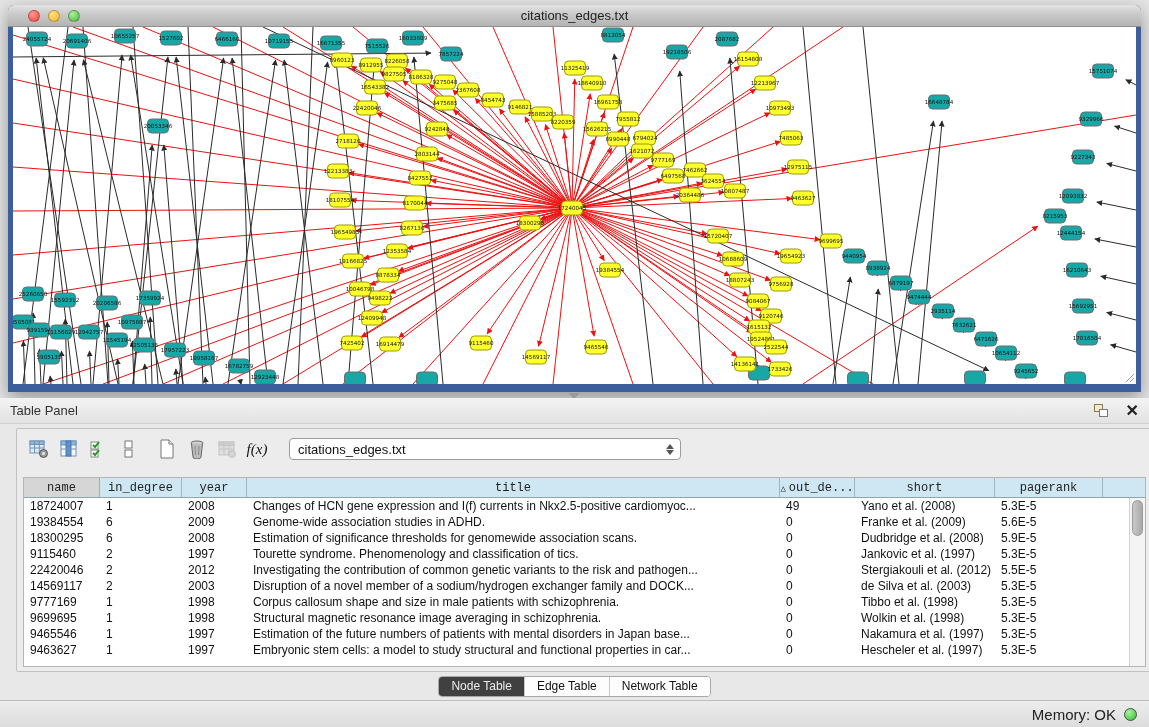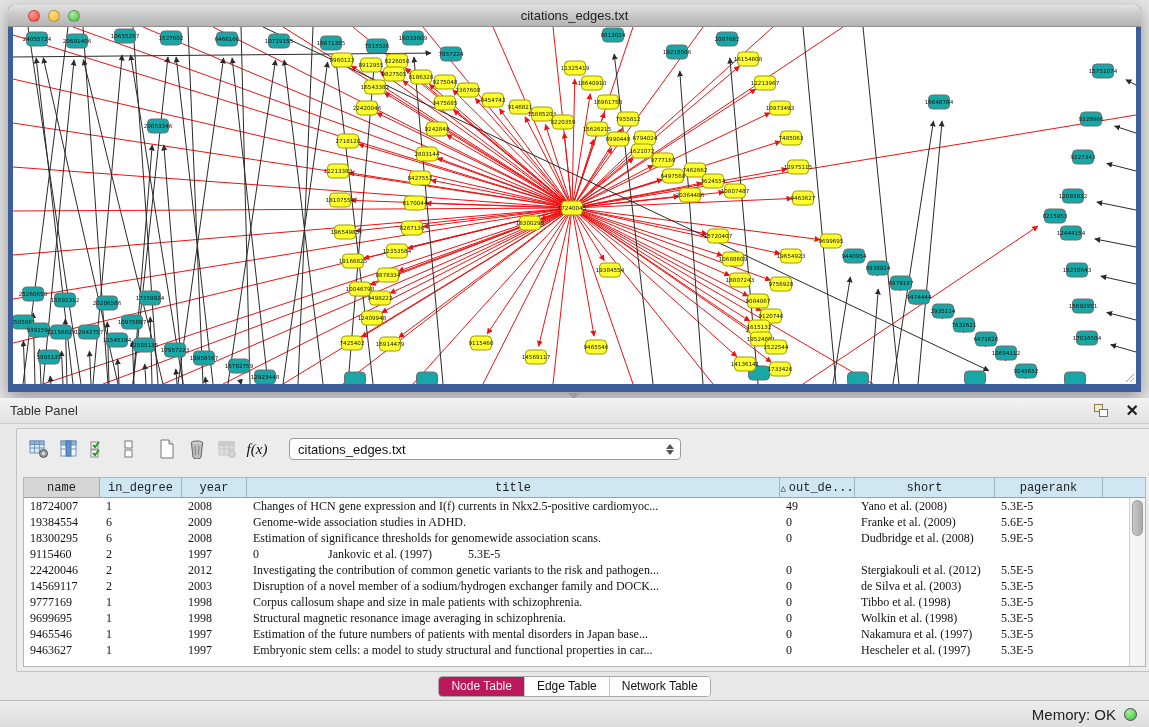--- a/index.html
+++ b/index.html
@@ -51,32 +51,32 @@
   .dd-arrows .up { border-bottom:5px solid #555; }
   .dd-arrows .dn { border-top:5px solid #555; }
 
   .tablewrap { position:absolute; left:6px; top:48px; width:1123px; height:190px; background:#fff; border:1px solid #b5b5b5; }
   .thead { display:flex; height:20px; border-bottom:1px solid #8fa6b0; background:#cfe7f3; }
   .th { font-size:12px; color:#222; text-align:center; line-height:20px; border-right:1px solid #9fb6c0;
     overflow:hidden; white-space:nowrap; flex:none;font-family:Liberation Mono, monospace; }
   .th.gray { background:#d6d6d6; border-right:1px solid #aaa; }
   .th .sort { font-size:9px; margin-right:3px; }
   .tbody { position:absolute; left:0; top:20px; right:16px; bottom:0; overflow:hidden; }
-  .trow { display:flex; height:16px;font-family:Liberation Serif, serif; }
+  .trow { display:flex; height:16px; }
   .td { font-size:12px; color:#111; line-height:16px; padding-left:6px; white-space:nowrap; overflow:hidden; flex:none; }
   .c0{width:76px}.c1{width:82px}.c2{width:65px}.c3{width:533px}.c4{width:75px}.c5{width:140px}.c6{width:108px}
   .vscroll { position:absolute; right:0; top:20px; bottom:0; width:16px; background:#f4f4f4; border-left:1px solid #d0d0d0; }
   .vthumb { position:absolute; left:2px; top:2px; width:11px; height:36px; border-radius:6px;
     background:linear-gradient(90deg,#c9c9c9,#a9a9a9); border:1px solid #9a9a9a; }
 
   .tabs { position:absolute; left:0; right:0; top:278px; display:flex; justify-content:center; }
   .tabgroup { display:flex; border:1px solid #a9a9a9; border-radius:4px; overflow:hidden; background:#fdfdfd; }
   .tab { font-size:12px; color:#111; padding:2px 12px; height:19px; line-height:15px; border-right:1px solid #c9c9c9; background:#fdfdfd; }
   .tab:last-child { border-right:none; }
-  .tab.sel { background:#be185d; color:#ececec; }
+  .tab.sel { background:#404040; color:#ececec; }
 
   
   .statusbar { position:absolute; left:0; top:700px; width:1149px; height:27px;
     background:linear-gradient(#ededed,#dcdcdc); border-top:1px solid #bdbdbd;
     display:flex; align-items:center; justify-content:flex-end; padding-right:12px; }
   .mem { font-size:15px; color:#222; margin-right:8px; }
   .memdot { width:13px; height:13px; border-radius:50%; background:radial-gradient(circle at 35% 30%, #a9f3a0, #2fbf2f); border:1px solid #4b4b4b; }
 
   
   .micon { display:block; }
@@ -900,20 +900,21 @@
               <div class="td c2">2008</div>
               <div class="td c3">Estimation of significance thresholds for genomewide association scans.</div>
               <div class="td c4">0</div>
               <div class="td c5">Dudbridge et al. (2008)</div>
               <div class="td c6">5.9E-5</div>
             </div>
             <div class="trow">
               <div class="td c0">9115460</div>
               <div class="td c1">2</div>
               <div class="td c2">1997</div>
+              <div class="td c3">Tourette syndrome. Phenomenology and classification of tics.</div>
               <div class="td c4">0</div>
               <div class="td c5">Jankovic et al. (1997)</div>
               <div class="td c6">5.3E-5</div>
             </div>
             <div class="trow">
               <div class="td c0">22420046</div>
               <div class="td c1">2</div>
               <div class="td c2">2012</div>
               <div class="td c3">Investigating the contribution of common genetic variants to the risk and pathogen...</div>
               <div class="td c4">0</div>

